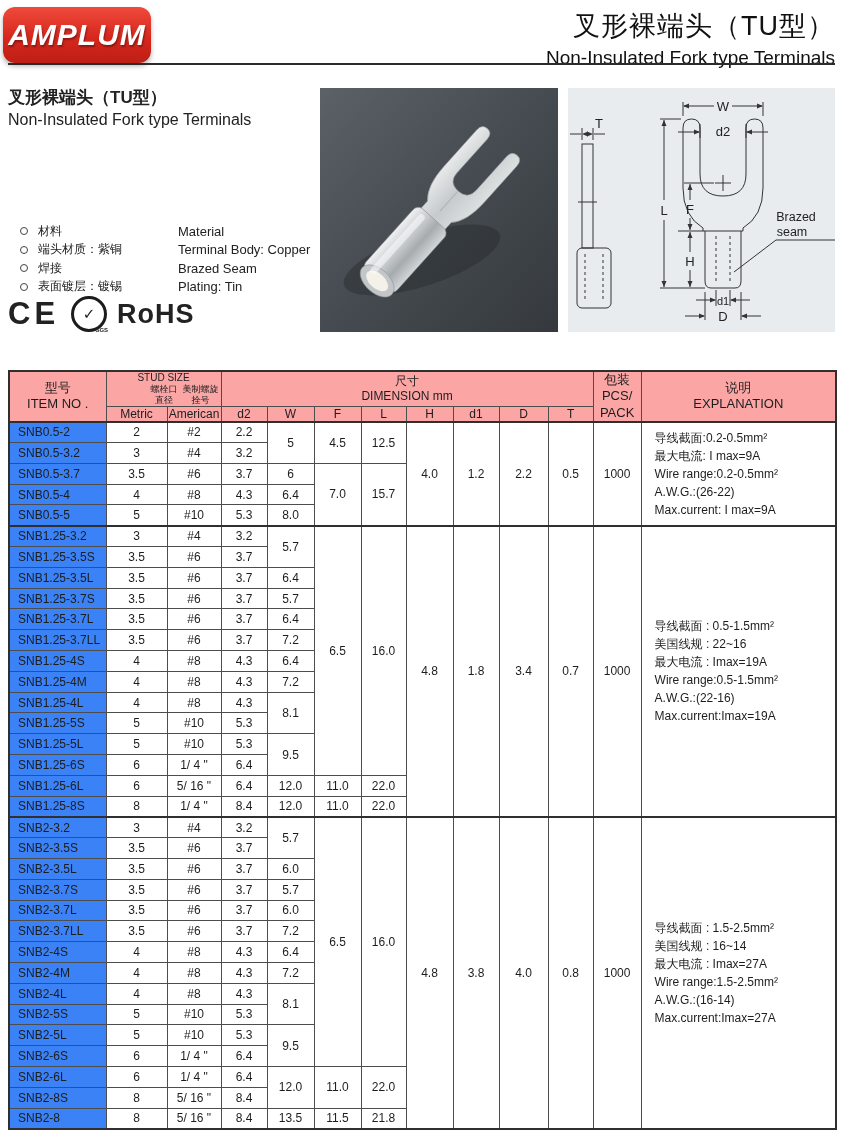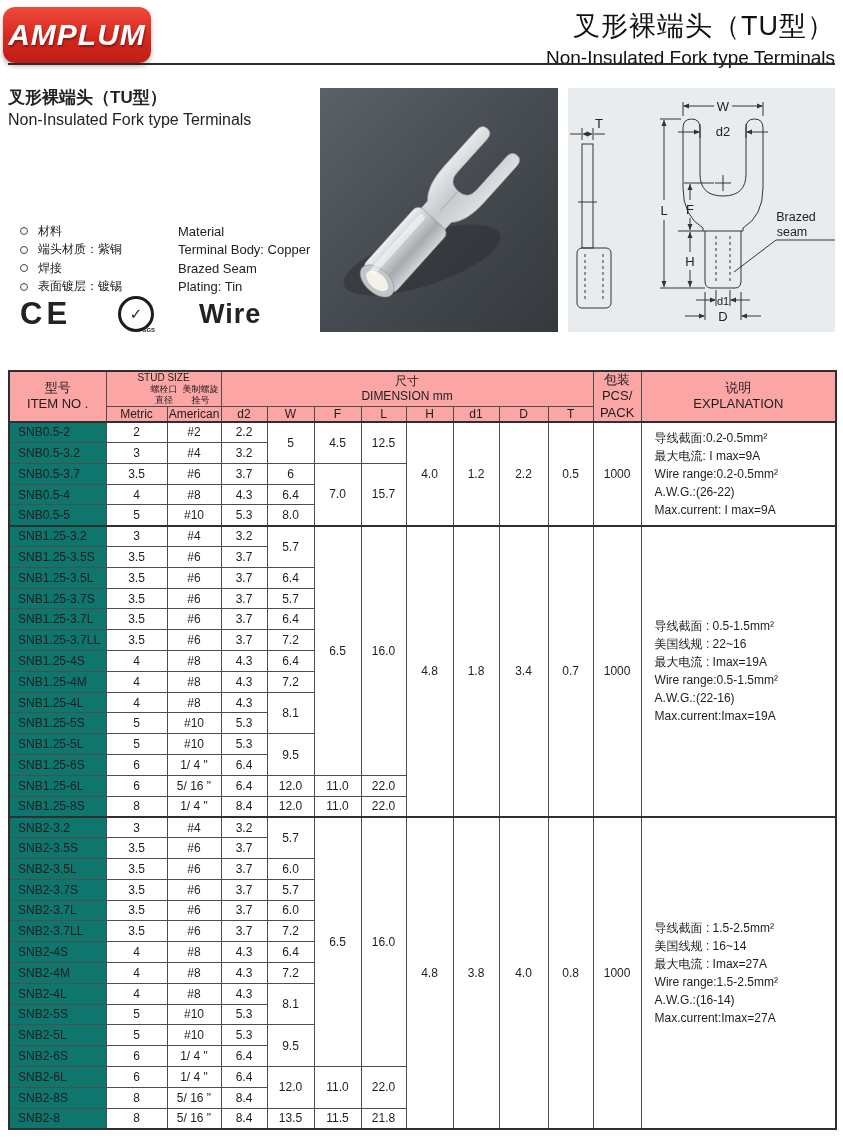--- a/index.html
+++ b/index.html
@@ -20,21 +20,21 @@
 
   
   .intro{position:absolute;left:8px;top:86px;width:300px;}
   .intro-zh{font-size:17px;font-weight:bold;}
   .intro-en{font-size:16px;margin-top:2px;}
   .bullets{position:absolute;left:20px;top:222px;width:300px;}
   .b-row{display:flex;align-items:center;height:18.5px;}
   .dot{width:6px;height:6px;border:1.5px solid #444;border-radius:50%;margin-right:10px;flex:0 0 auto;}
   .b-zh{font-size:12px;width:100px;}
   .b-en{font-size:13px;margin-left:40px;}
-  .certs{position:absolute;left:20px;top:296px;display:flex;align-items:center;gap:35px;}
+  .certs{position:absolute;left:8px;top:296px;display:flex;align-items:center;}
   .ce{font-size:31px;font-weight:bold;letter-spacing:4px;}
   .sgs-badge{position:relative;width:30px;height:30px;border:3px solid #1c1c1c;border-radius:50%;
              margin:0 10px 0 12px;display:flex;align-items:center;justify-content:center;}
   .sgs-badge .chk{font-size:15px;font-weight:bold;}
   .sgs-badge .sgs{position:absolute;right:-4px;bottom:-4px;font-size:6px;font-weight:bold;}
   .rohs{font-size:27px;font-weight:800;letter-spacing:1px;}
 
   
   .photo-panel{position:absolute;left:320px;top:88px;width:238px;height:244px;}
   .diagram-panel{position:absolute;left:568px;top:88px;width:267px;height:244px;}
@@ -45,21 +45,21 @@
   th,td{border:1px solid #4d4d4d;text-align:center;vertical-align:middle;padding:0;
         font-size:12px;font-weight:normal;color:#1d1d1d;overflow:hidden;}
   thead th{background:#fca5a5;}
   tr.h1{height:35px;} tr.h2{height:14px;}
   tr.h2 th{border-bottom:2px solid #2f2f2f;}
   .th-item div,.th-pack div,.th-expl div{line-height:1.25;font-size:13px;}
   .stud-en{font-size:10px;line-height:1.2;}
   .stud-zh{font-size:9px;display:flex;justify-content:space-around;line-height:1.2;margin-left:41px;}
   .th-dim div{line-height:1.25;font-size:12px;}
   tbody tr{height:20.8px;}
-  tbody td.item{background:#0f766e;text-align:left;padding-left:8px;font-size:12px;}
+  tbody td.item{background:#3b82f6;text-align:left;padding-left:8px;font-size:12px;}
   tbody td.expl{text-align:left;padding-left:13px;font-size:12px;line-height:1.5;
                 white-space:pre-line;}
   tbody tr.grp-start td{border-top:2px solid #2f2f2f;}
 
   svg text{font-family:"Liberation Sans","DejaVu Sans",sans-serif;}
 </style>
 </head>
 <body>
 
 <div class="logo">
@@ -98,21 +98,21 @@
     <span class="b-en">Plating: Tin</span>
   </div>
 </div>
 
 <div class="certs">
   <span class="ce">CE</span>
   <span class="sgs-badge">
     <span class="chk">✓</span>
     <span class="sgs">SGS</span>
   </span>
-  <span class="rohs">Wire</span>
+  <span class="rohs">RoHS</span>
 </div>
 
 <div class="photo-panel">
   <svg width="238" height="244" viewBox="0 0 238 244">
     <defs>
       <linearGradient id="pbg" x1="0" y1="0" x2="1" y2="1">
         <stop offset="0" stop-color="#5b6166"></stop>
           <stop offset="0.5" stop-color="#454b50"></stop>
         <stop offset="1" stop-color="#35393d"></stop>
       </linearGradient>

